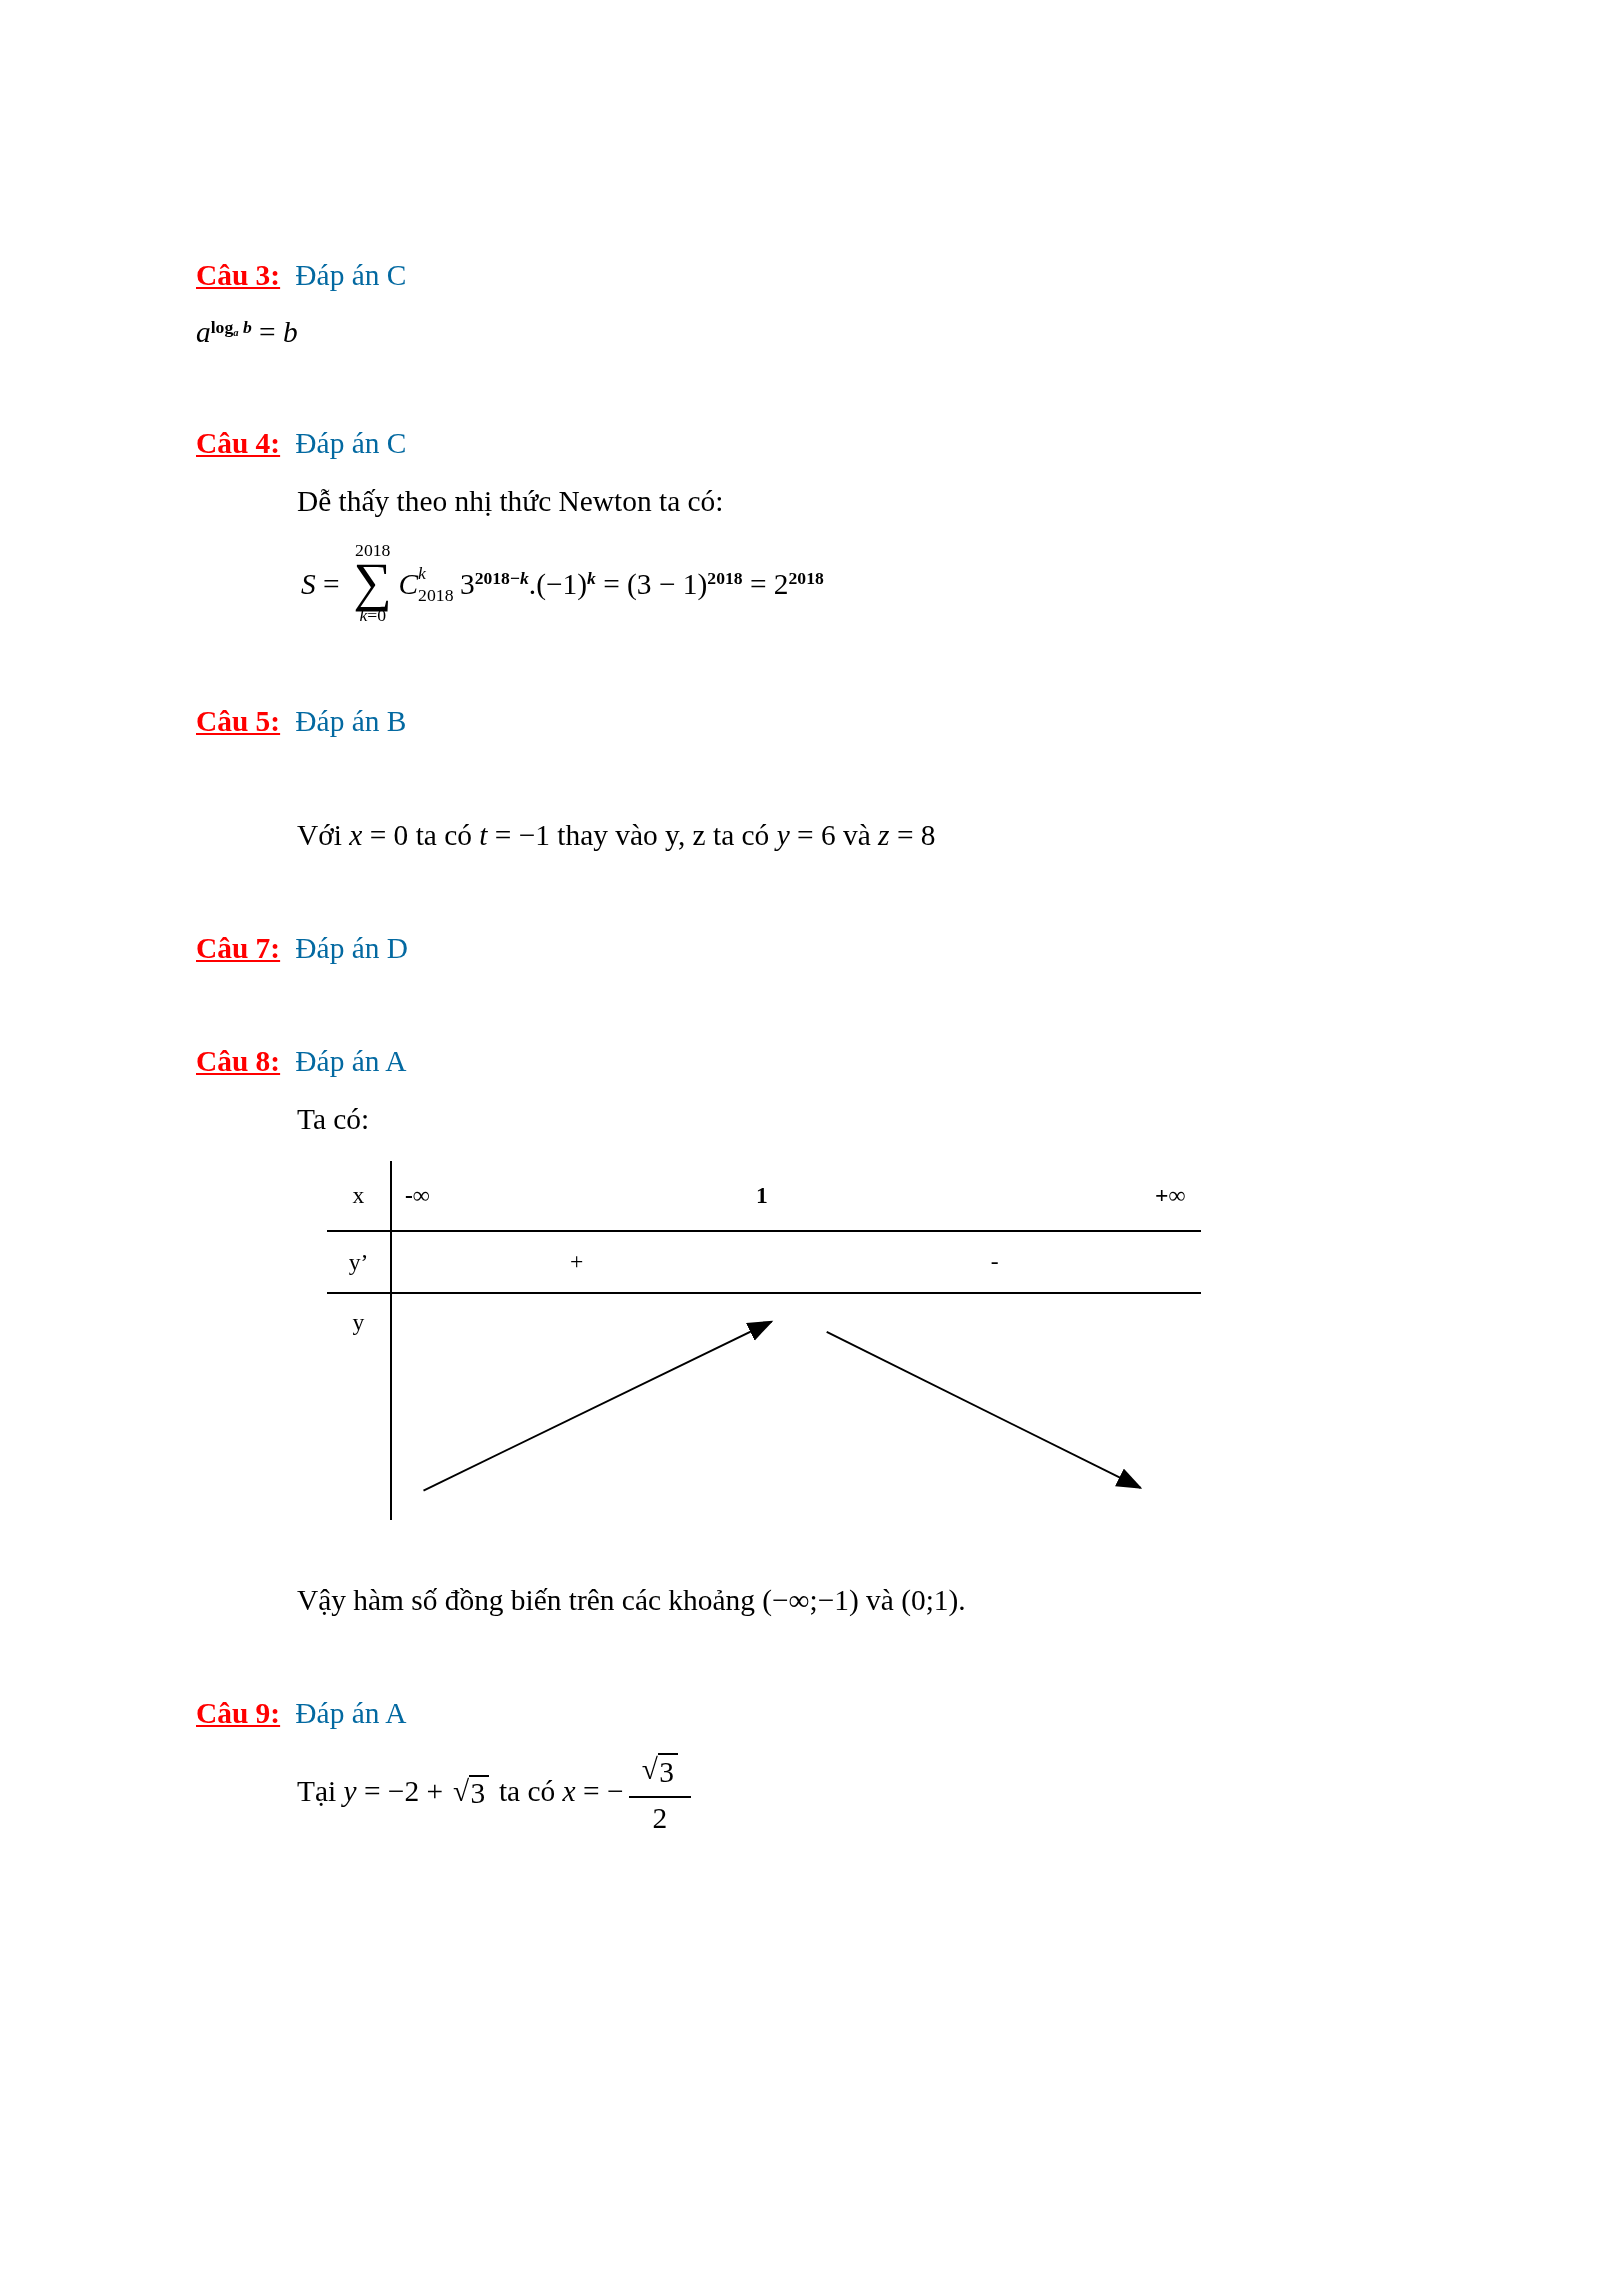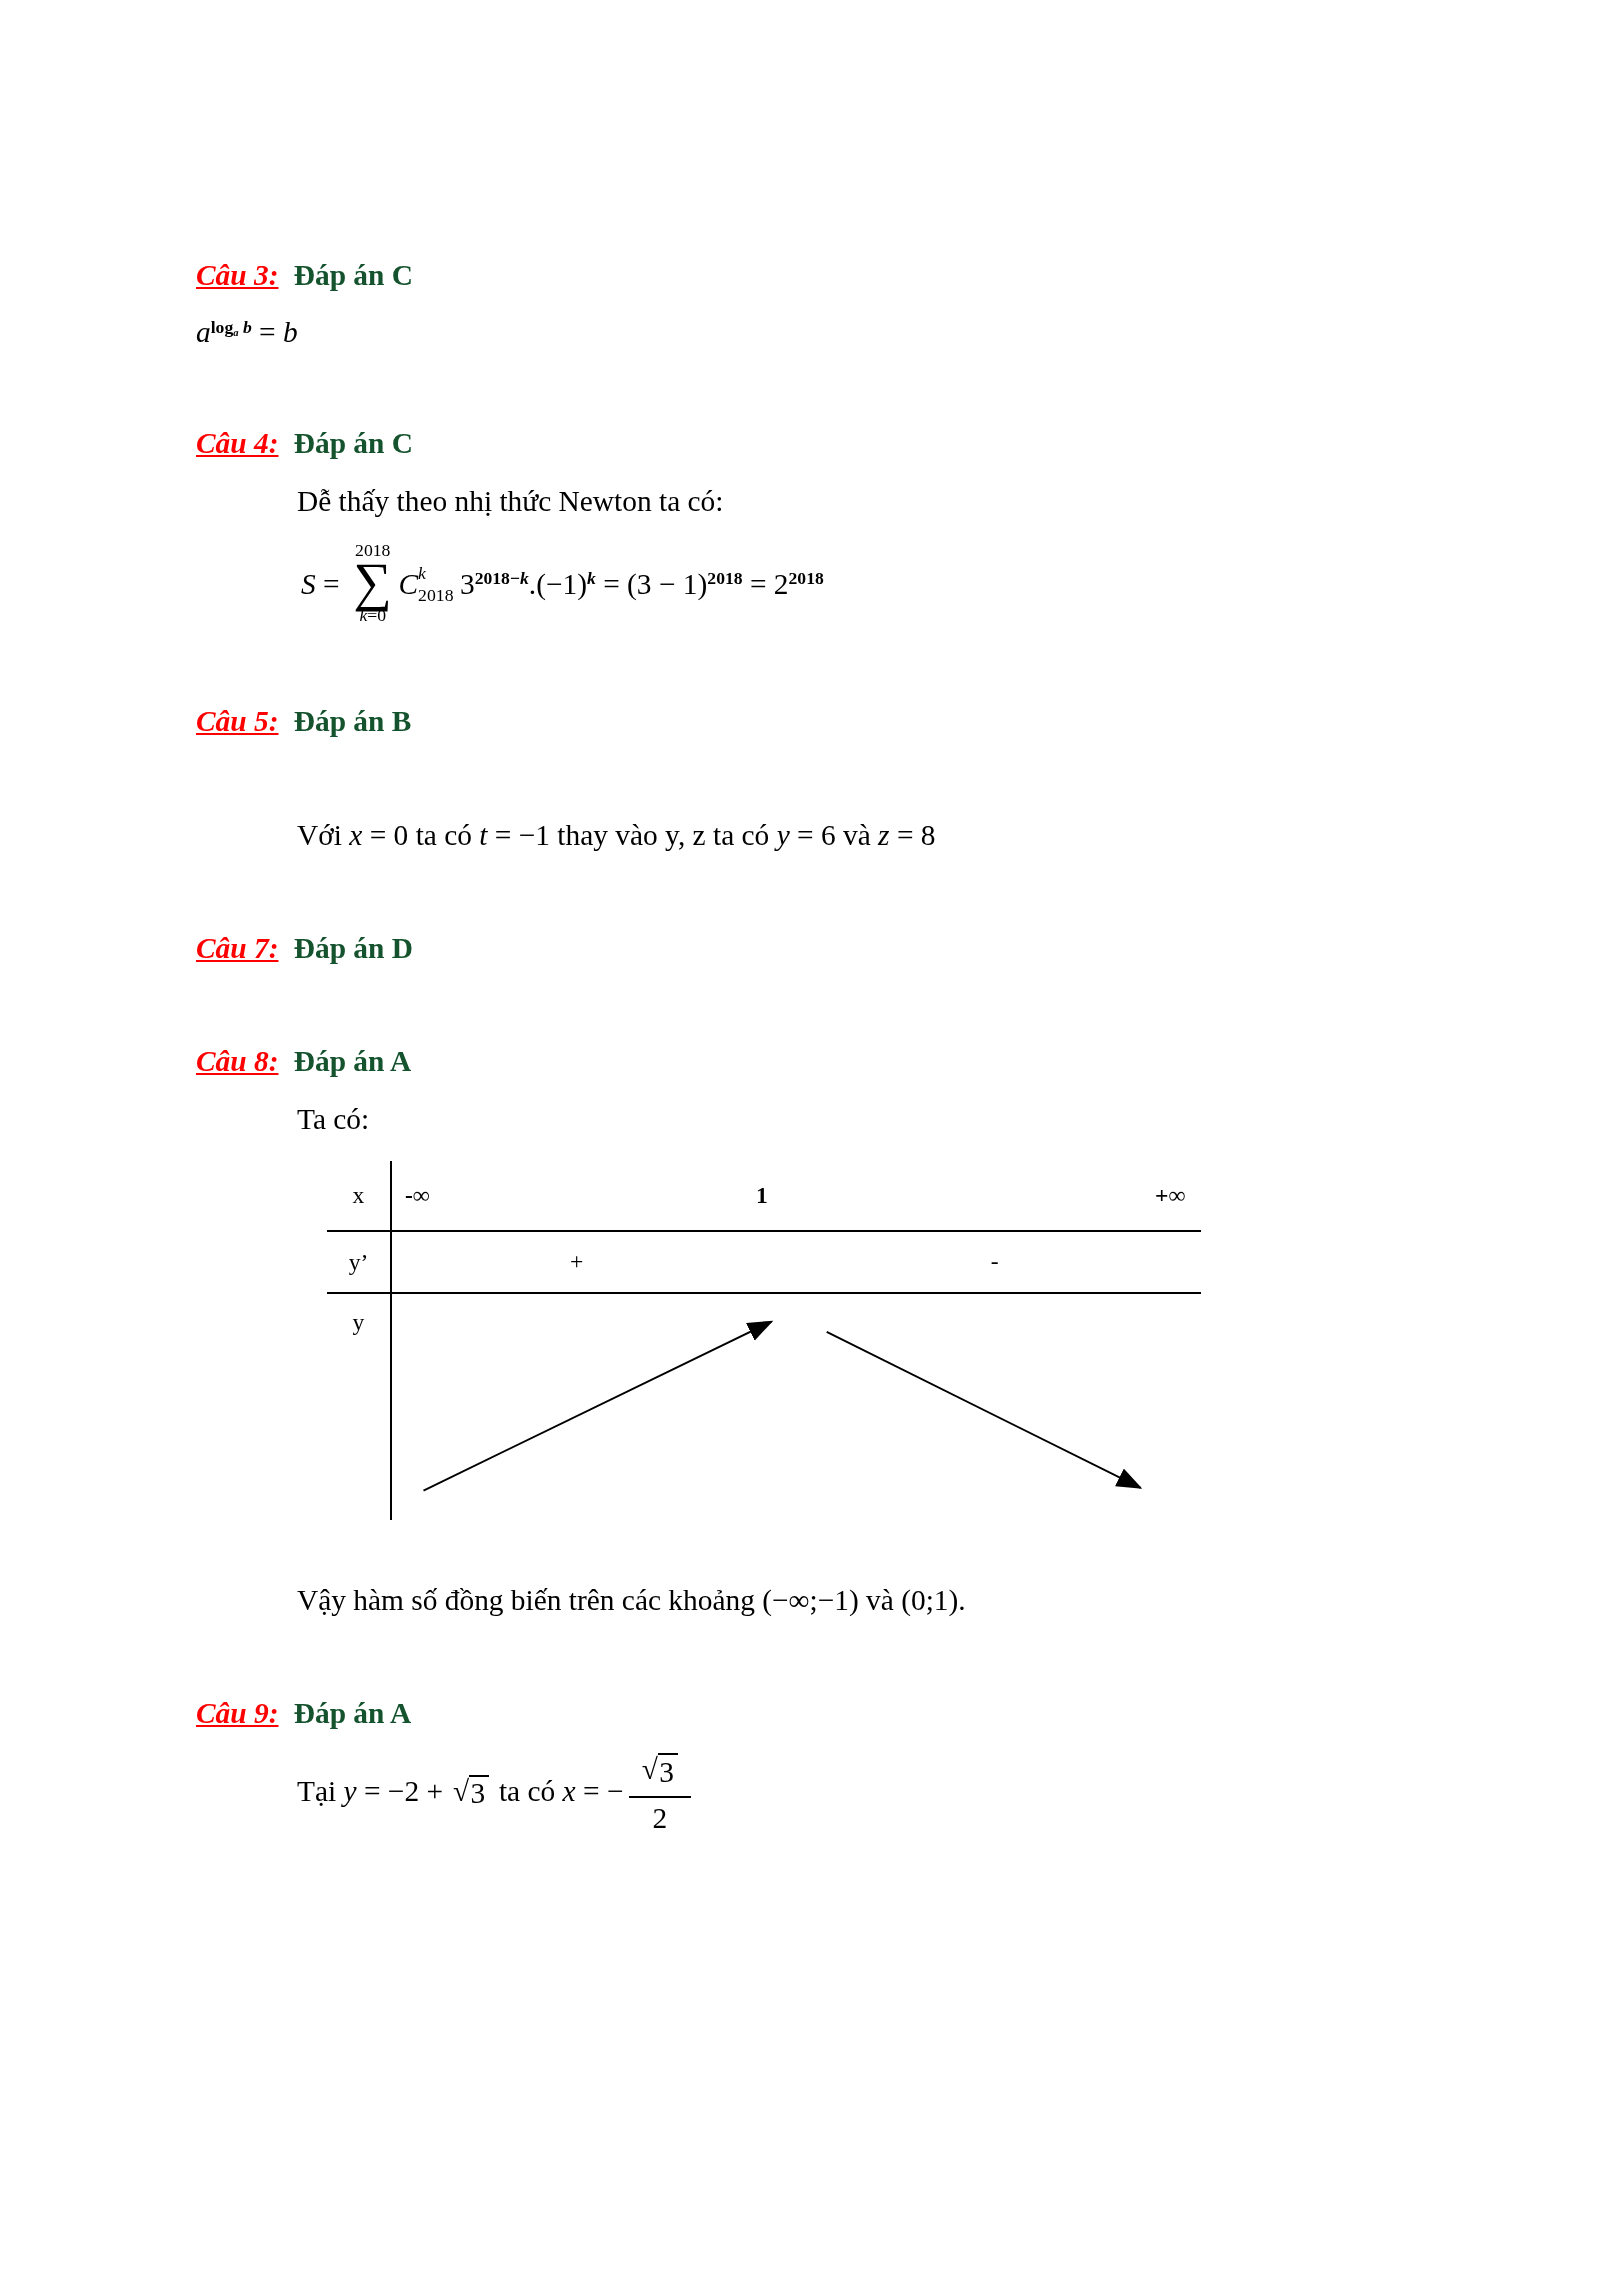--- a/index.html
+++ b/index.html
@@ -5,22 +5,22 @@
   html,body{margin:0;padding:0;background:#ffffff;}
   .page{
     width:1623px;height:2295px;background:#ffffff;box-sizing:border-box;
     padding:255px 196px 52px 196px;overflow:hidden;
     font-family:"Liberation Serif", serif;font-size:29.4px;color:#000;line-height:1.4;
     position:relative;
   }
   p{margin:0;}
   .section{margin:0 0 72px 0;}
   .heading{margin:0;}
-  .q-label{color:#ff0000;font-weight:700;font-style:italic;text-decoration:underline;margin-right:7.9px;}
-  .q-answer{color:#14532d;font-weight:700;margin-top:34px;}
+  .q-label{color:#ff0000;font-weight:700;text-decoration:underline;margin-right:7.9px;}
+  .q-answer{color:#0369a1;font-weight:400;margin-top:34px;}
   .para{margin:17px 0 0 101px;}
   .conclusion{margin-top:60px;}
   .formula{line-height:1.25;}
   .f-q3{margin:18.3px 0 0 0;}
   .f-q4{margin:22px 0 0 105px;}
   .f-q8{margin:17px 0 0 0;text-align:center;}
   .q9-line{margin:19.6px 0 0 101px;}
 
   
   .i{font-style:italic;}

